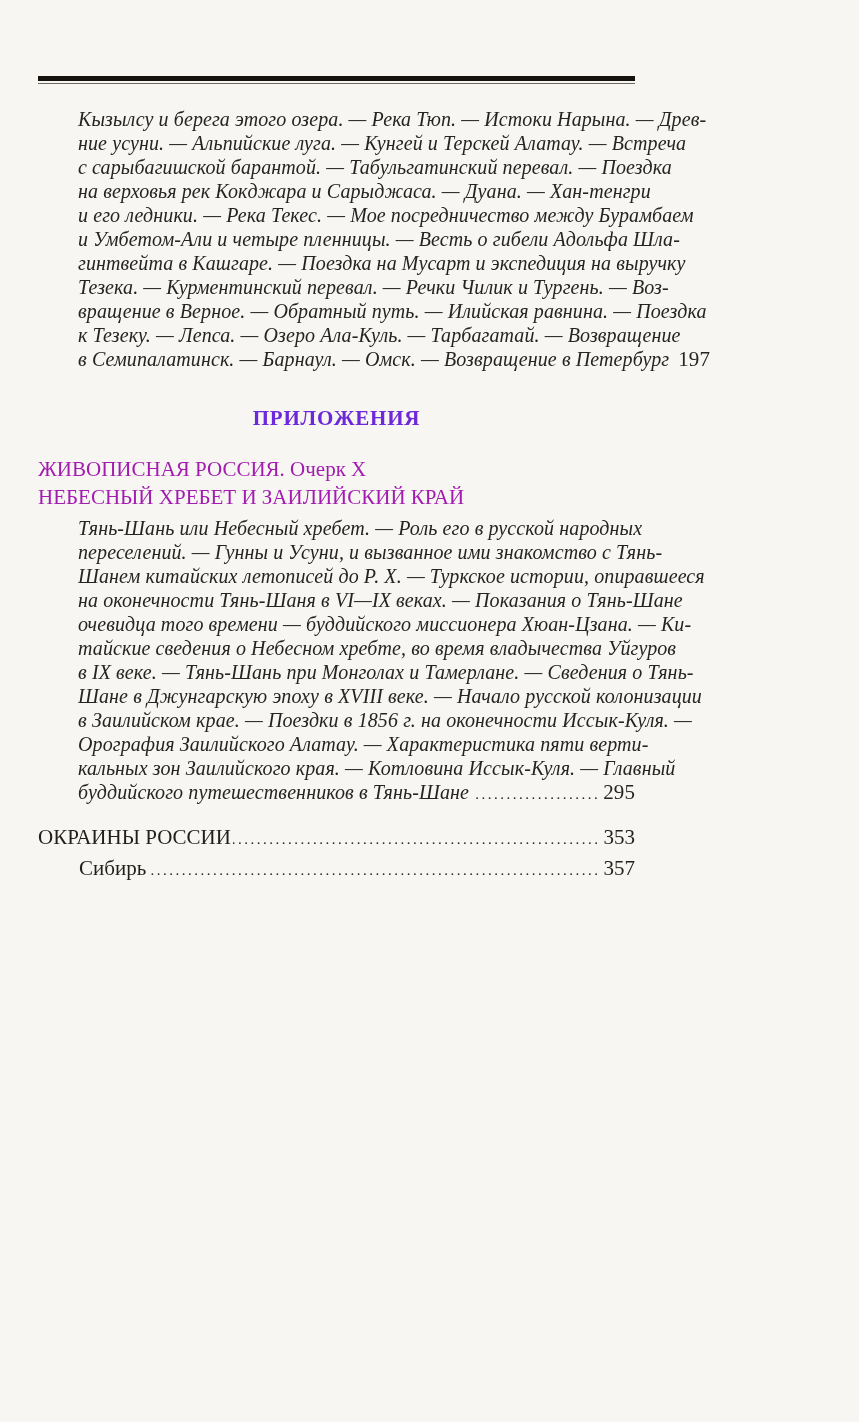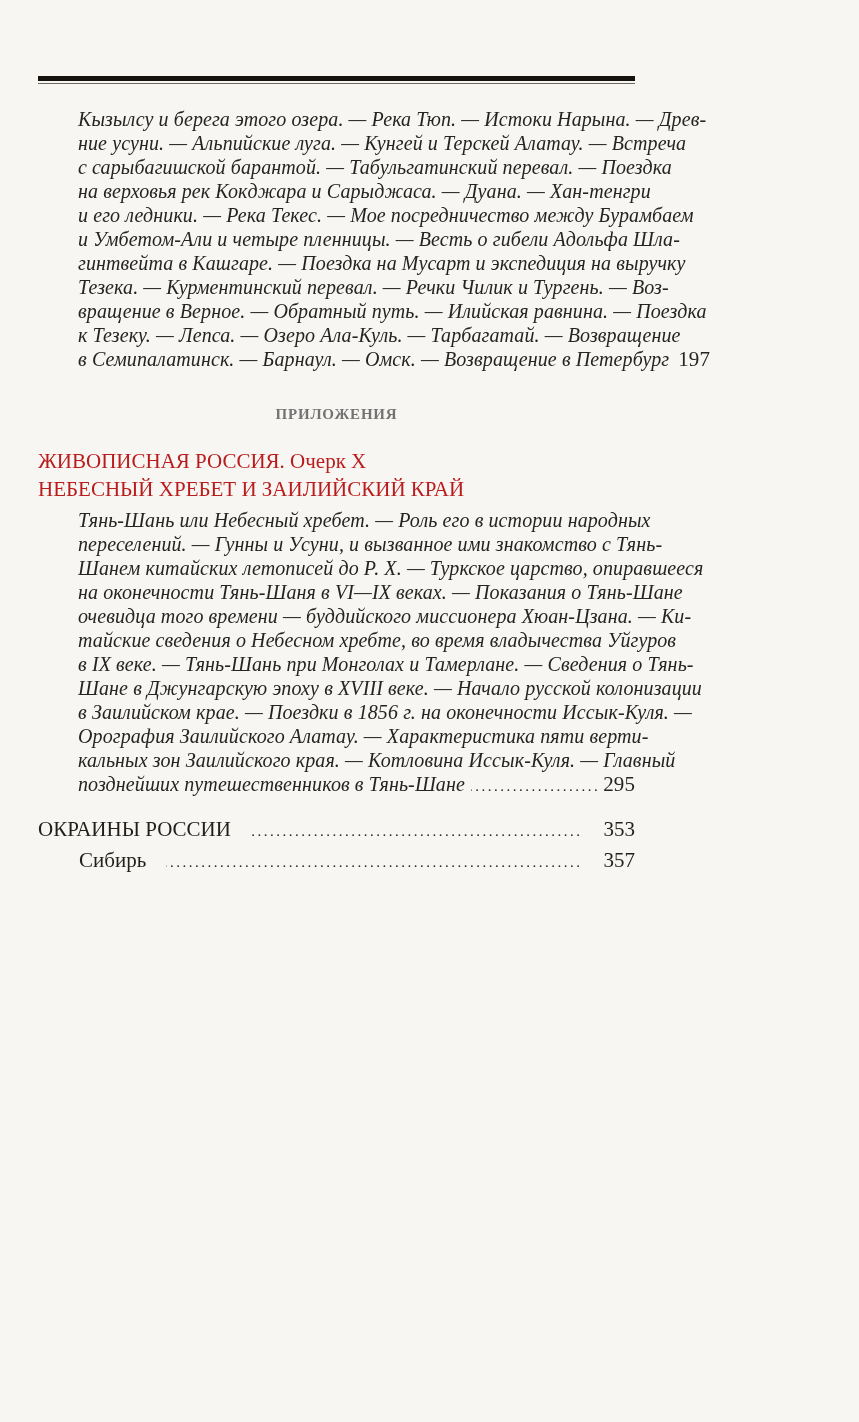--- a/index.html
+++ b/index.html
@@ -59,42 +59,41 @@
     direction: rtl; 
   }
   .pagenum {
     font-style: normal;
     font-size: 21px;
     white-space: nowrap;
   }
   .appendices {
     margin: 33px 84px 0 38px;
     text-align: center;
-    font-size: 15px;
+    font-size: 21px;
     font-weight: bold;
     letter-spacing: 0.8px;
-    color: #737373;
+    color: #6d28d9;
   }
   .essay-title {
     margin: 24px 84px 0 38px;
     font-size: 21px;
     line-height: 28px;
-    color: #b91c1c;
+    color: #a21caf;
   }
   .para2 {
     margin-top: 5px;
   }
   .entry {
     display: flex;
     align-items: baseline;
     margin: 19px 84px 0 38px;
     font-size: 21px;
     line-height: 24px;
     color: #221f1a;
-    gap: 18px;
   }
   .entry.indented {
     margin-top: 5px;
     padding-left: 41px;
   }
   .entry .entry-label {
     white-space: nowrap;
   }
   .entry .leader {
     margin: 0 3px 0 2px;
@@ -126,33 +125,33 @@
   </div>
 
   <div class="appendices">ПРИЛОЖЕНИЯ</div>
 
   <div class="essay-title">
     <div>ЖИВОПИСНАЯ РОССИЯ. Очерк X</div>
     <div>НЕБЕСНЫЙ ХРЕБЕТ И ЗАИЛИЙСКИЙ КРАЙ</div>
   </div>
 
   <div class="toc-para para2">
-    <div class="jline">Тянь-Шань или Небесный хребет. — Роль его в истории народных</div>
+    <div class="jline">Тянь-Шань или Небесный хребет. — Роль его в русской народных</div>
     <div class="jline">переселений. — Гунны и Усуни, и вызванное ими знакомство с Тянь-</div>
-    <div class="jline">Шанем китайских летописей до Р. Х. — Туркское царство, опиравшееся</div>
+    <div class="jline">Шанем китайских летописей до Р. Х. — Туркское истории, опиравшееся</div>
     <div class="jline">на оконечности Тянь-Шаня в VI—IX веках. — Показания о Тянь-Шане</div>
     <div class="jline">очевидца того времени — буддийского миссионера Хюан-Цзана. — Ки-</div>
     <div class="jline">тайские сведения о Небесном хребте, во время владычества Уйгуров</div>
     <div class="jline">в IX веке. — Тянь-Шань при Монголах и Тамерлане. — Сведения о Тянь-</div>
     <div class="jline">Шане в Джунгарскую эпоху в XVIII веке. — Начало русской колонизации</div>
     <div class="jline">в Заилийском крае. — Поездки в 1856 г. на оконечности Иссык-Куля. —</div>
     <div class="jline">Орография Заилийского Алатау. — Характеристика пяти верти-</div>
     <div class="jline">кальных зон Заилийского края. — Котловина Иссык-Куля. — Главный</div>
     <div class="lastline">
-      <span class="it">позднейших путешественников в Тянь-Шане</span>
+      <span class="it">буддийского путешественников в Тянь-Шане</span>
       <span class="leader">...........................................................................................................................................................................</span>
       <span class="pagenum">295</span>
     </div>
   </div>
 
   <div class="entry">
     <span class="entry-label">ОКРАИНЫ РОССИИ</span>
     <span class="leader">...........................................................................................................................................................................</span>
     <span class="pagenum">353</span>
   </div>

